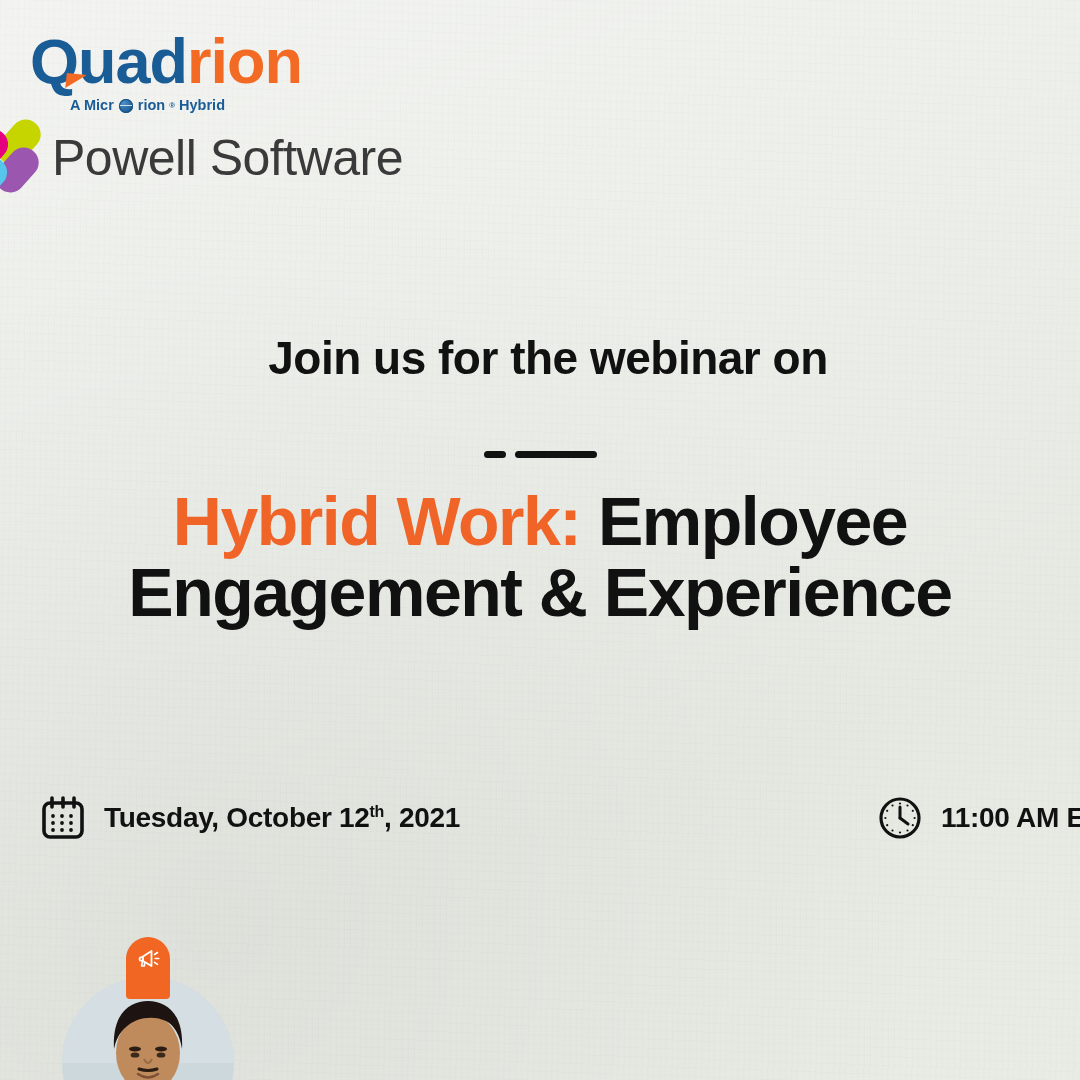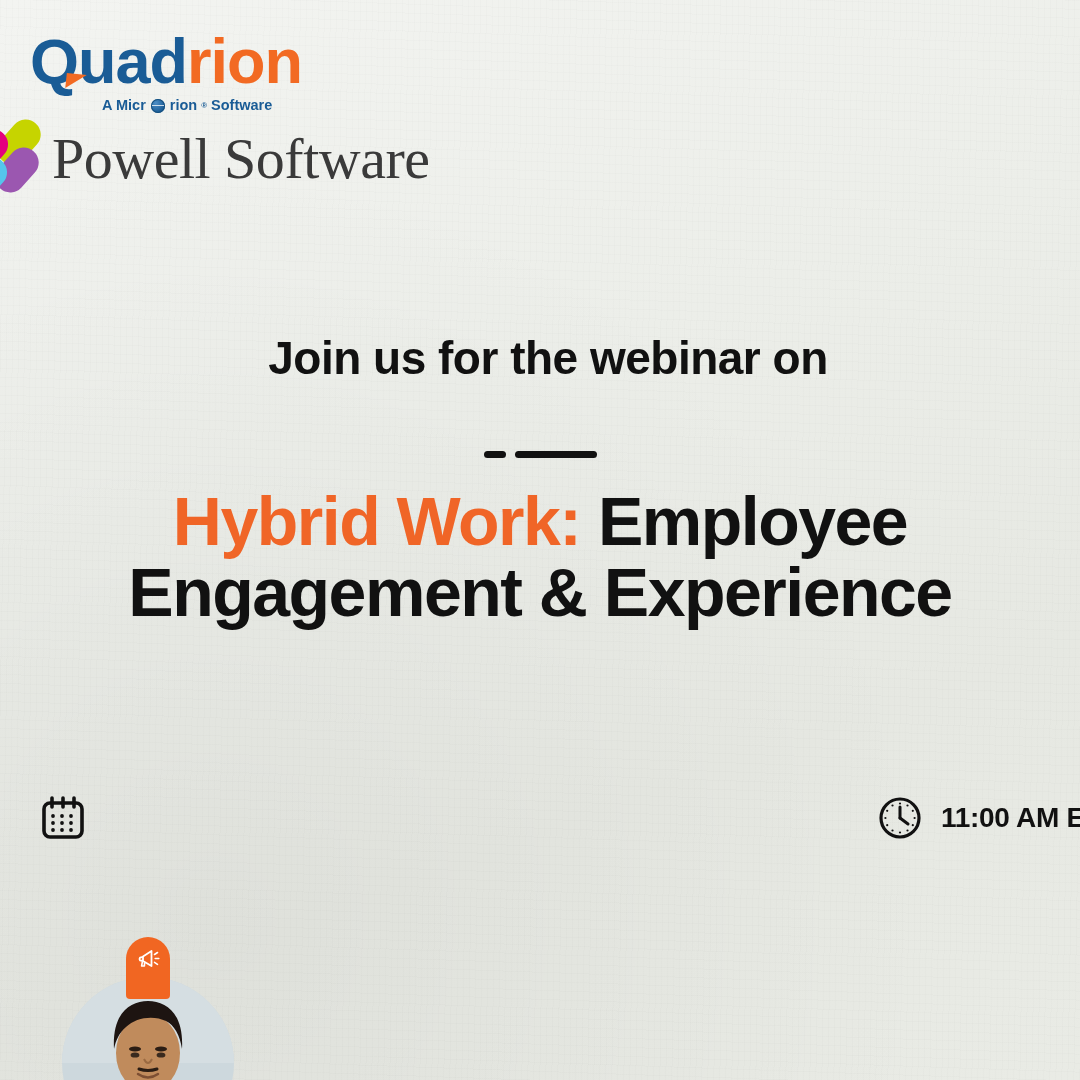--- a/index.html
+++ b/index.html
@@ -46,21 +46,21 @@
   .quad-orange { color:#F26A23; }
   
   .q-arrow {
     position:absolute; left:36px; top:44px;
     width:0; height:0;
     border-left:20px solid #F26A23;
     border-bottom:15px solid transparent;
     transform:rotate(6deg);
   }
   .quad-tagline {
-    margin-top:4px; margin-left:72px;
+    margin-top:4px; margin-left:40px;
     font-size:14.5px; font-weight:bold; color:#1A5C96;
     white-space:nowrap;
     display:flex; align-items:center; gap:4px;
   }
   .globe-o {
     display:inline-block;
     width:14px; height:14px; border-radius:50%;
     background:
       radial-gradient(circle at 35% 30%, #4e8fc6 0%, #1A5C96 70%);
     position:relative; top:1px; margin:0 1px;
@@ -79,22 +79,22 @@
   }
   .powell-mark {
     position:relative; width:64px; height:78px;
   }
   .pm-piece { position:absolute; border-radius:16px; }
   .pm-lime   { width:30px; height:50px; background:#C6D400; right:2px;  top:-2px;  transform:rotate(42deg); }
   .pm-magenta{ width:30px; height:48px; background:#E4007E; left:0px;   top:8px;   transform:rotate(42deg); }
   .pm-purple { width:30px; height:50px; background:#9B57B0; right:4px;  top:26px;  transform:rotate(42deg); }
   .pm-cyan   { width:30px; height:48px; background:#55C6EC; left:-1px;  top:36px;  transform:rotate(42deg); }
   .powell-name {
-    font-size:58px; font-weight:400; color:#3a3a3a;
-    letter-spacing:-0.5px; white-space:nowrap;font-family:Liberation Serif, serif;
+    font-size:50px; font-weight:400; color:#3a3a3a;
+    letter-spacing:-0.5px; white-space:nowrap;
   }
 
   
   .kicker {
     position:absolute; top:170px; left:8px; right:0;
     text-align:center;
     font-size:46px; font-weight:bold; color:#111;
     letter-spacing:-0.5px;
   }
   .divider {
@@ -161,21 +161,21 @@
   <div class="logo-quadrion">
     <div class="quad-word">
       <span class="quad-blue">Quad</span><span class="quad-orange">rion</span>
       <span class="q-arrow"></span>
     </div>
     <div class="quad-tagline">
       <span>A Micr</span>
       <span class="globe-o"></span>
       <span>rion</span>
       <span class="tm">®</span>
-      <span> Software</span>
+      <span> Hybrid</span>
     </div>
   </div>
 
   <div class="logo-powell">
     <div class="powell-mark">
       <span class="pm-piece pm-lime"></span>
       <span class="pm-piece pm-magenta"></span>
       <span class="pm-piece pm-purple"></span>
       <span class="pm-piece pm-cyan"></span>
     </div>
@@ -206,20 +206,23 @@
             <circle cx="22" cy="21" r="1.9"></circle>
             <circle cx="31" cy="21" r="1.9"></circle>
           <circle cx="13" cy="28" r="1.9"></circle>
             <circle cx="22" cy="28" r="1.9"></circle>
             <circle cx="31" cy="28" r="1.9"></circle>
           <circle cx="13" cy="35" r="1.9"></circle>
             <circle cx="22" cy="35" r="1.9"></circle>
             <circle cx="31" cy="35" r="1.9"></circle>
         </g>
       </svg>
+      <div class="meta-text">
+        <span>Tuesday, October 12</span><sup>th</sup><span>, 2021</span>
+      </div>
     </div>
 
     <div class="meta-item">
       <svg class="icon-clock" width="46" height="46" viewBox="0 0 46 46">
         <circle cx="23" cy="23" r="19" fill="none" stroke="#111" stroke-width="3.2"></circle>
         <line x1="23" y1="23" x2="23" y2="12" stroke="#111" stroke-width="3" stroke-linecap="round"></line>
         <line x1="23" y1="23" x2="31" y2="29" stroke="#111" stroke-width="3" stroke-linecap="round"></line>
         <g fill="#111">
           <circle cx="23" cy="8.5" r="1.1"></circle>
             <circle cx="30.5" cy="10.5" r="1.1"></circle>

